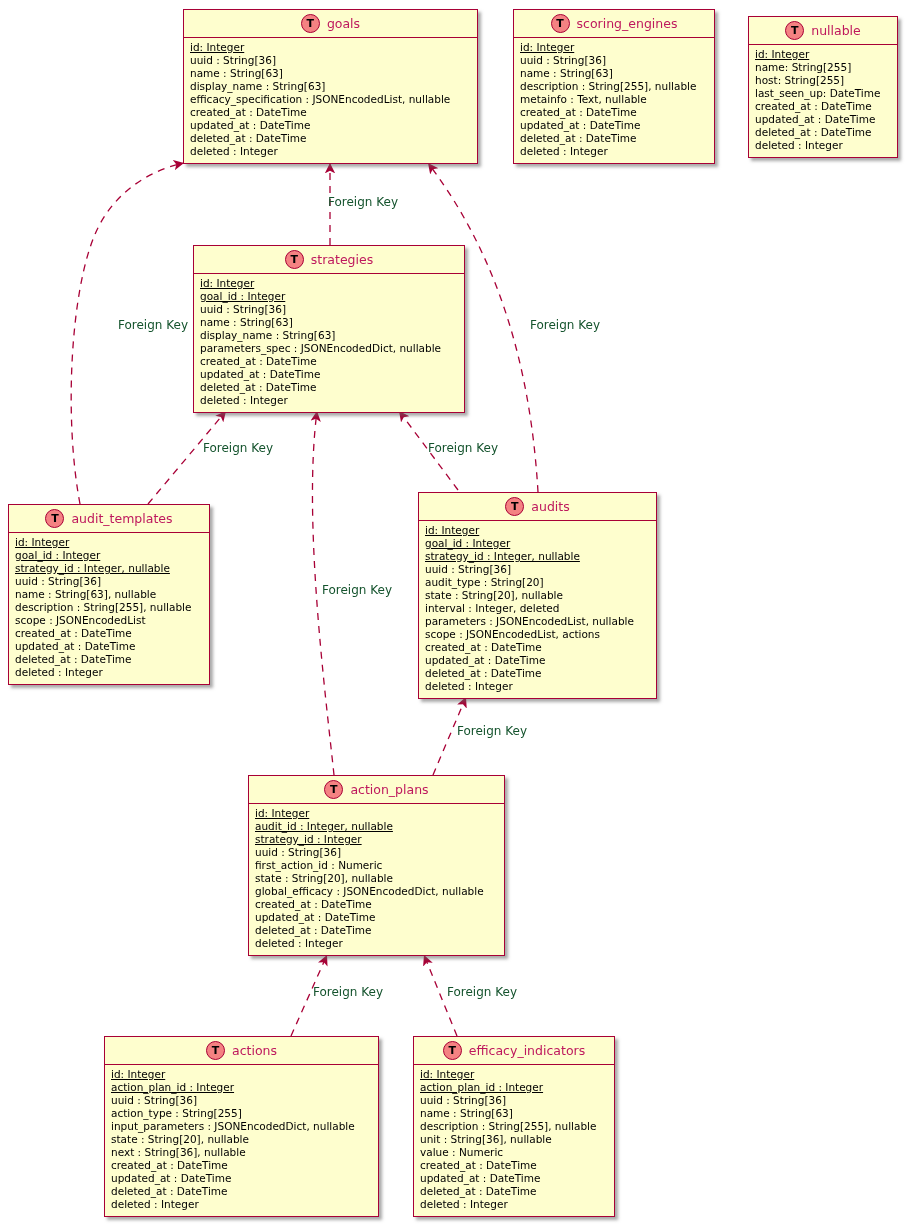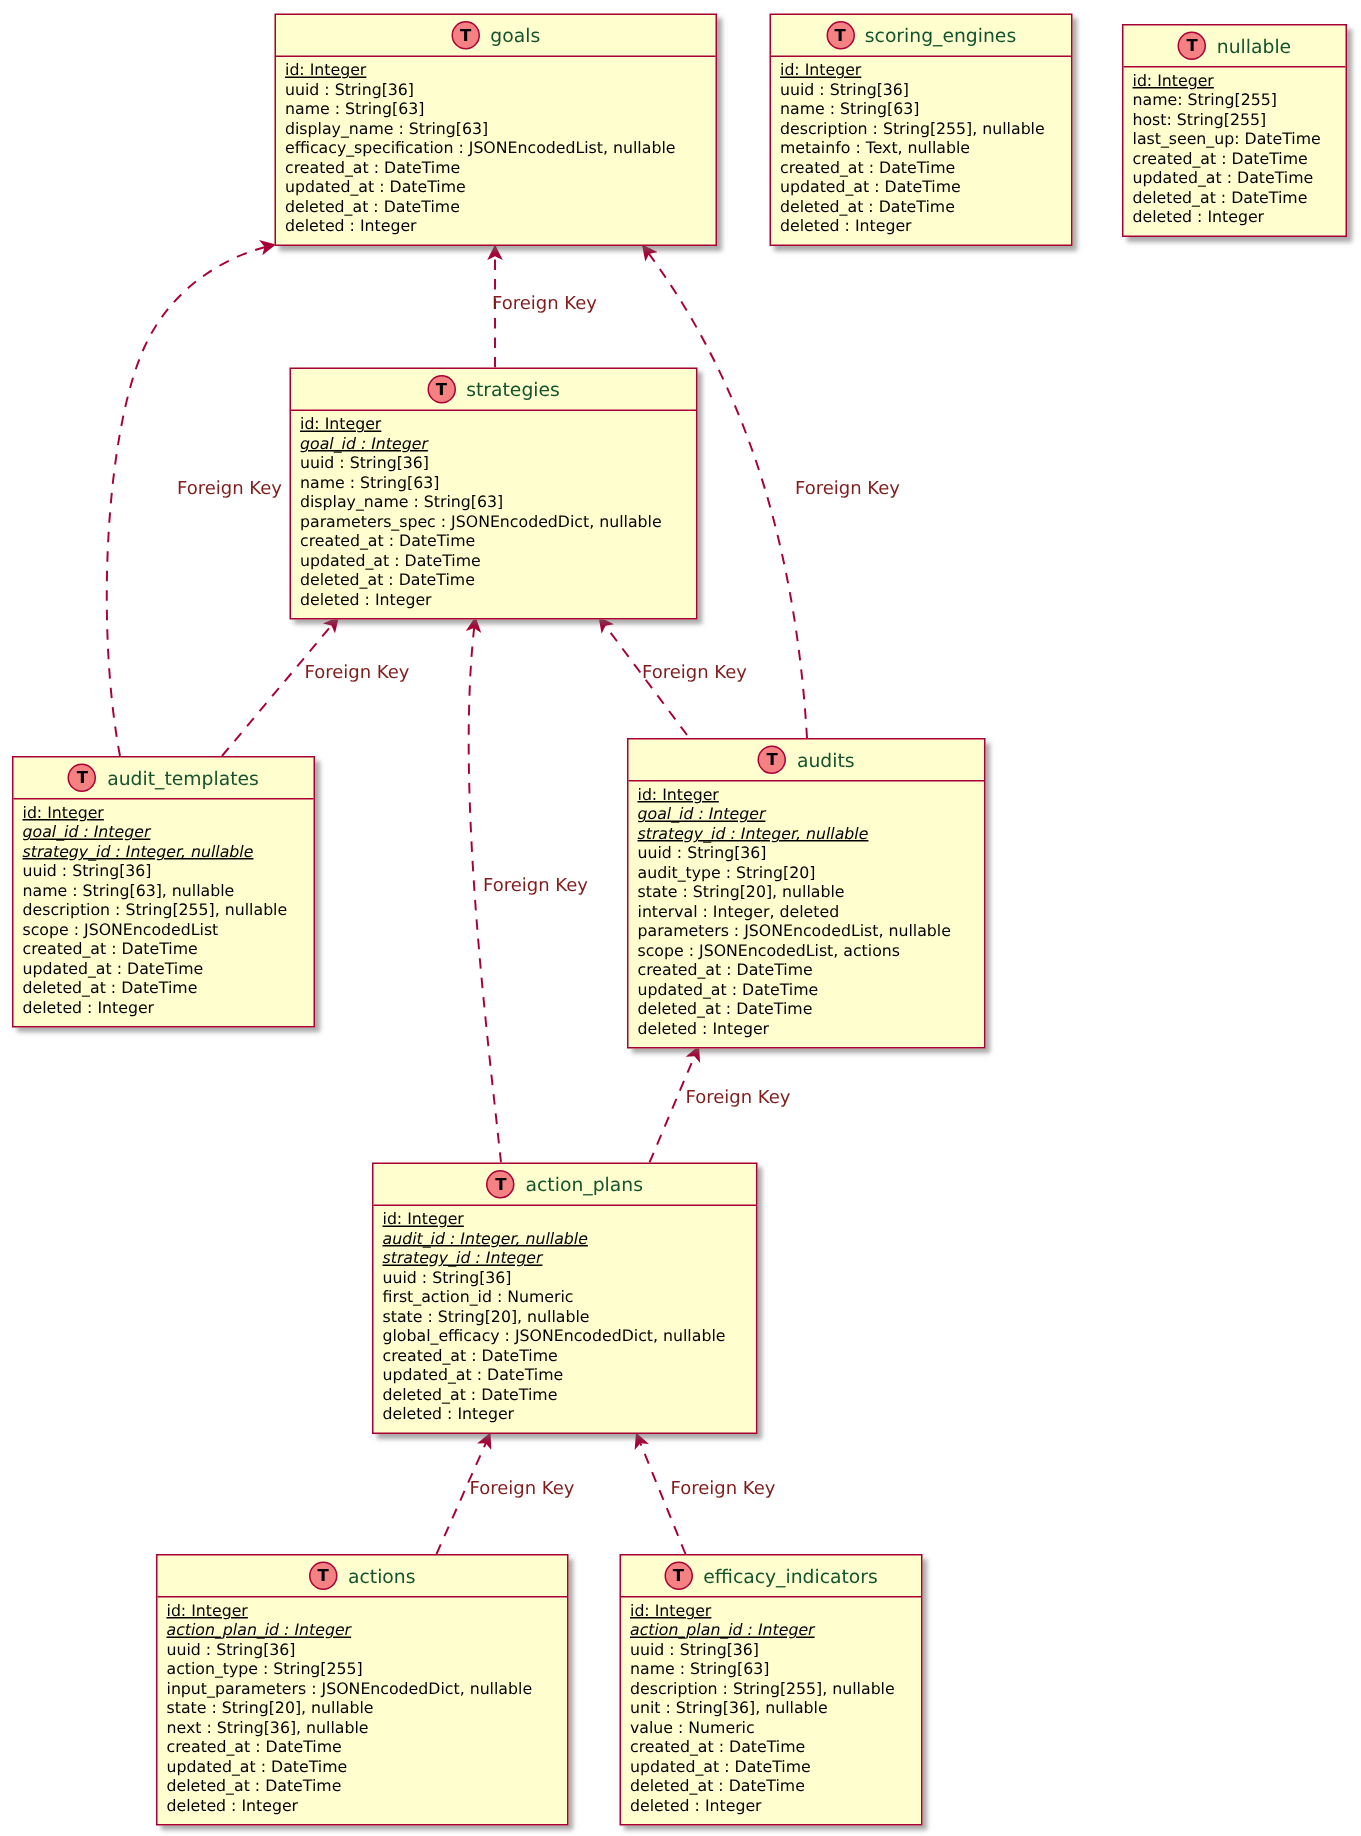--- a/index.html
+++ b/index.html
@@ -1,32 +1,32 @@
 <!DOCTYPE html>
 <html><head>
 <meta charset="utf-8">
 <style>
   html,body{margin:0;padding:0;background:#ffffff;}
   #canvas{position:relative;width:907px;height:1224px;background:#ffffff;overflow:hidden;
           font-family:"DejaVu Sans",sans-serif;}
   #edges{position:absolute;left:0;top:0;width:907px;height:1224px;pointer-events:none;}
   .edge{fill:none;stroke:#A80036;stroke-width:1.3;stroke-dasharray:7 6;}
-  .edge-label{position:absolute;font-size:12px;color:#7f1d1d;white-space:nowrap;}
+  .edge-label{position:absolute;font-size:12px;color:#14532d;white-space:nowrap;}
   .table-box{position:absolute;background:#FEFECE;border:1.5px solid #A80036;
              box-shadow:3px 3px 3px rgba(100,100,100,0.55);}
   .table-header{display:flex;align-items:center;justify-content:center;gap:7px;
                 padding:4px 8px;border-bottom:1.5px solid #A80036;}
   .spot{width:17px;height:17px;border-radius:50%;background:#F48282;border:1px solid #A80036;
         display:flex;align-items:center;justify-content:center;
         font-weight:bold;font-size:11px;color:#000;flex:0 0 auto;}
-  .title{font-size:12.5px;color:#14532d;}
+  .title{font-size:12.5px;color:#be185d;}
   .table-body{padding:3px 6px 5px 6px;}
   .field{font-size:10.5px;line-height:13px;color:#000;white-space:nowrap;}
   .field.pk{text-decoration:underline;}
-  .field.fk{text-decoration:underline;font-style:italic;}
+  .field.fk{text-decoration:underline;}
 </style>
 </head>
 <body>
 
 <div id="canvas">
   <svg id="edges" width="907" height="1224" viewBox="0 0 907 1224" xmlns="http://www.w3.org/2000/svg">
     <defs>
       <marker id="arrowhead" viewBox="0 0 10 10" refX="10" refY="5" markerWidth="8" markerHeight="8" orient="auto">
         <path d="M0,0 L10,5 L0,10 L2.5,5 Z" fill="#A80036"></path>
       </marker>

